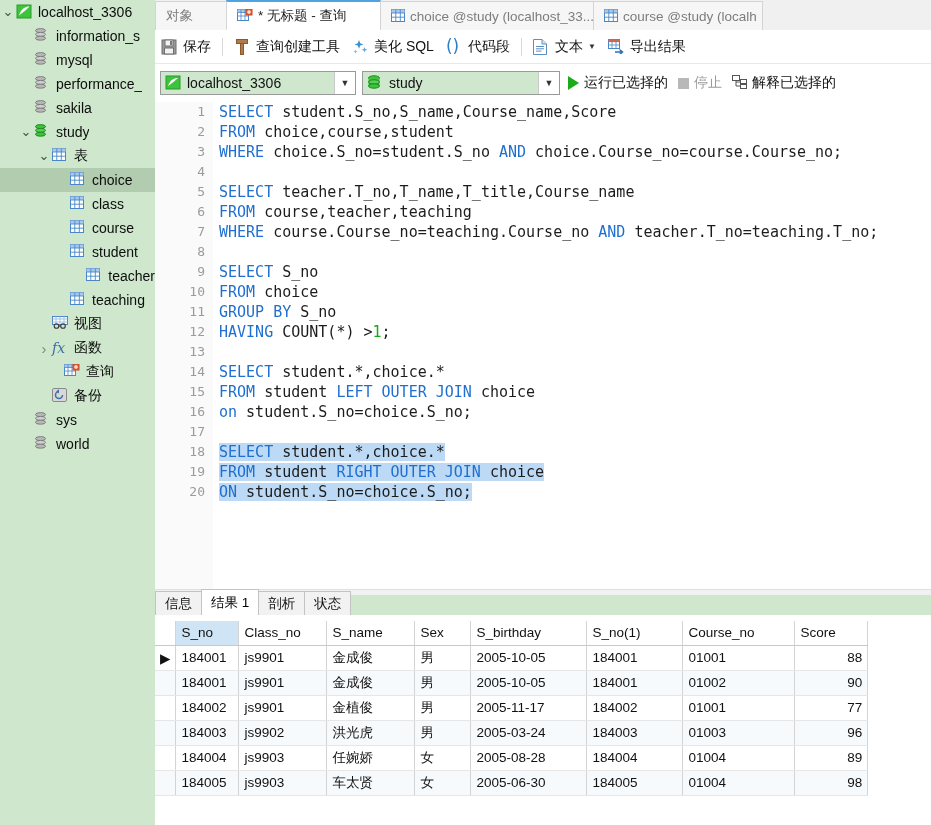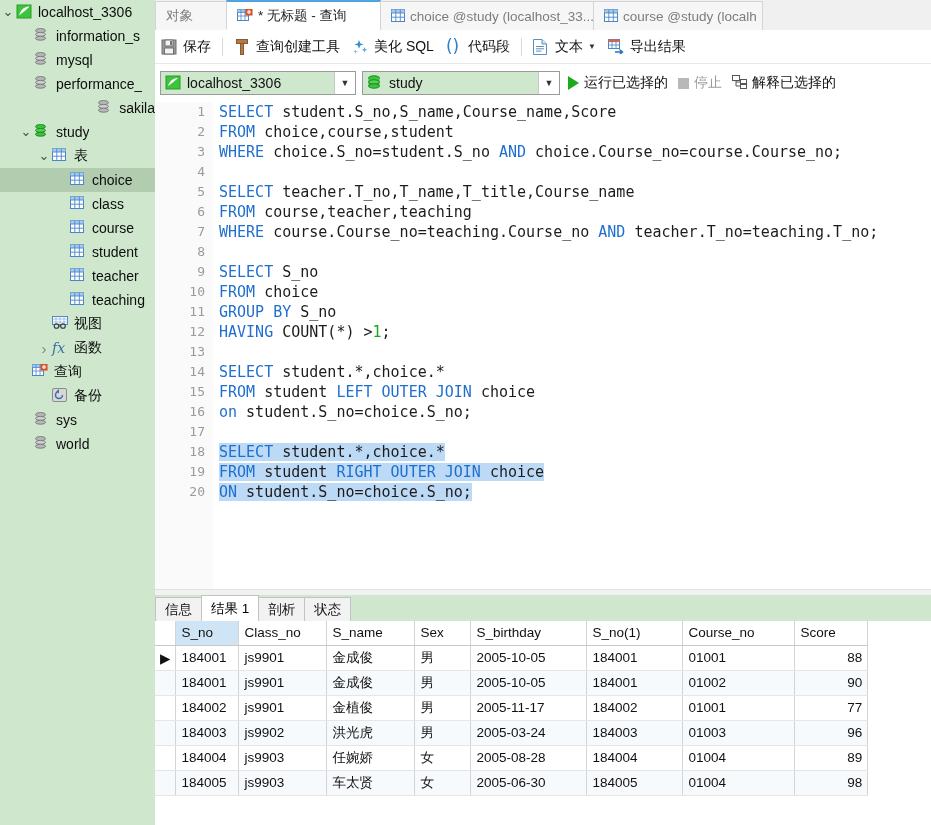--- a/index.html
+++ b/index.html
@@ -159,21 +159,21 @@
   .kw { color: #1f6fd0; }
   .num { color: #1aa81a; }
 
   
   #resultswrap {
     position: absolute; left: 0; top: 589px; width: 776px; height: 236px;
     background: #ffffff;
   }
   #sep { position:absolute; left:0; top:0; width:776px; height:6px; background:#f1f1f1; border-top:1px solid #e0e0e0;}
   #rtabs {
-    position: absolute; left: 0; top: 6px; width: 776px; height: 26px;
+    position: absolute; left: 0; top: 6px; width: 776px; height: 20px;
     background: #cfe8cd;
     display: flex; align-items: flex-end;
   }
   .rtab {
     height: 24px; box-sizing: border-box;
     display: flex; align-items: center; justify-content: center;
     padding: 0 9px;
     font-size: 13.5px; color: #111;
     background: #f2f2f2;
     border: 1px solid #c3c3c3;
@@ -251,21 +251,21 @@
       </div>
       <div class="tree-row" style="padding-left: 18px;">
         <span class="twisty"></span>
         <span class="tree-ico"><span><svg width="13" height="15" viewBox="0 0 13 15">
               <ellipse cx="6.5" cy="2.6" rx="5" ry="2" fill="#b9b9b9" stroke="#7d7d7d"></ellipse>
               <ellipse cx="6.5" cy="6.4" rx="5" ry="2" fill="#cfcfcf" stroke="#7d7d7d"></ellipse>
               <ellipse cx="6.5" cy="10.2" rx="5" ry="2" fill="#b9b9b9" stroke="#7d7d7d"></ellipse>
             </svg></span></span>
         <span class="lbl">performance_</span>
       </div>
-      <div class="tree-row" style="padding-left: 2px; justify-content: flex-end;">
+      <div class="tree-row" style="padding-left: 18px;">
         <span class="twisty"></span>
         <span class="tree-ico"><span><svg width="13" height="15" viewBox="0 0 13 15">
               <ellipse cx="6.5" cy="2.6" rx="5" ry="2" fill="#b9b9b9" stroke="#7d7d7d"></ellipse>
               <ellipse cx="6.5" cy="6.4" rx="5" ry="2" fill="#cfcfcf" stroke="#7d7d7d"></ellipse>
               <ellipse cx="6.5" cy="10.2" rx="5" ry="2" fill="#b9b9b9" stroke="#7d7d7d"></ellipse>
             </svg></span></span>
         <span class="lbl">sakila</span>
       </div>
       <div class="tree-row" style="padding-left: 18px;">
         <span class="twisty" style="font-size: 13px; line-height: 6px;">⌄</span>
@@ -314,21 +314,21 @@
       </div>
       <div class="tree-row" style="padding-left: 54px;">
         <span class="twisty"></span>
         <span class="tree-ico"><span><svg width="14" height="13" viewBox="0 0 14 13">
               <rect x="0.5" y="0.5" width="13" height="12" fill="#ffffff" stroke="#4a87c8"></rect>
               <rect x="0.5" y="0.5" width="13" height="3.5" fill="#a9c9ea"></rect>
               <path d="M4.8 0.5 L4.8 12.5 M9.3 0.5 L9.3 12.5 M0.5 4 L13.5 4 M0.5 8.2 L13.5 8.2" stroke="#4a87c8" fill="none" stroke-width="0.9"></path>
             </svg></span></span>
         <span class="lbl">student</span>
       </div>
-      <div class="tree-row" style="padding-left: 54px;">
+      <div class="tree-row" style="padding-left: 54px; justify-content: flex-end;">
         <span class="twisty"></span>
         <span class="tree-ico"><span><svg width="14" height="13" viewBox="0 0 14 13">
               <rect x="0.5" y="0.5" width="13" height="12" fill="#ffffff" stroke="#4a87c8"></rect>
               <rect x="0.5" y="0.5" width="13" height="3.5" fill="#a9c9ea"></rect>
               <path d="M4.8 0.5 L4.8 12.5 M9.3 0.5 L9.3 12.5 M0.5 4 L13.5 4 M0.5 8.2 L13.5 8.2" stroke="#4a87c8" fill="none" stroke-width="0.9"></path>
             </svg></span></span>
         <span class="lbl">teacher</span>
       </div>
       <div class="tree-row" style="padding-left: 54px;">
         <span class="twisty"></span>
@@ -348,21 +348,21 @@
               <circle cx="11" cy="10" r="2.3" fill="none" stroke="#3a3a3a" stroke-width="1.1"></circle>
               <path d="M6.8 10 L8.7 10" stroke="#3a3a3a" stroke-width="1.1"></path>
             </svg></span></span>
         <span class="lbl">视图</span>
       </div>
       <div class="tree-row" style="padding-left: 36px;">
         <span class="twisty" style="font-size: 15px; color: rgb(122, 138, 122);">›</span>
         <span class="tree-ico"><span><span style="font-family:'DejaVu Serif',serif;font-style:italic;font-size:14px;color:#3a6ea5;line-height:14px;">fx</span></span></span>
         <span class="lbl">函数</span>
       </div>
-      <div class="tree-row" style="padding-left: 16px;">
+      <div class="tree-row" style="padding-left: 48px;">
         <span class="twisty"></span>
         <span class="tree-ico"><span><svg width="16" height="14" viewBox="0 0 16 14">
               <rect x="0.5" y="0.5" width="11" height="11" fill="#ffffff" stroke="#4a87c8"></rect>
               <rect x="0.5" y="0.5" width="11" height="3" fill="#a9c9ea"></rect>
               <path d="M4 0.5 L4 11.5 M8 0.5 L8 11.5 M0.5 3.5 L11.5 3.5 M0.5 7 L11.5 7" stroke="#4a87c8" fill="none" stroke-width="0.8"></path>
               <rect x="9" y="0" width="6" height="6" fill="#e8633a" stroke="#c24a22"></rect>
               <path d="M10 3 L14 3 M12 1 L12 5" stroke="#fff" stroke-width="1.1"></path>
             </svg></span></span>
         <span class="lbl">查询</span>
       </div>

